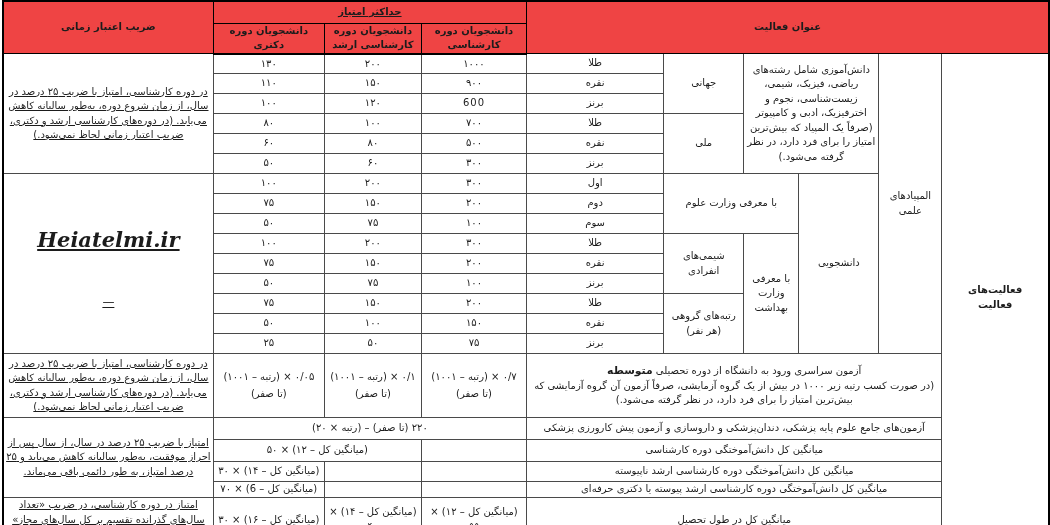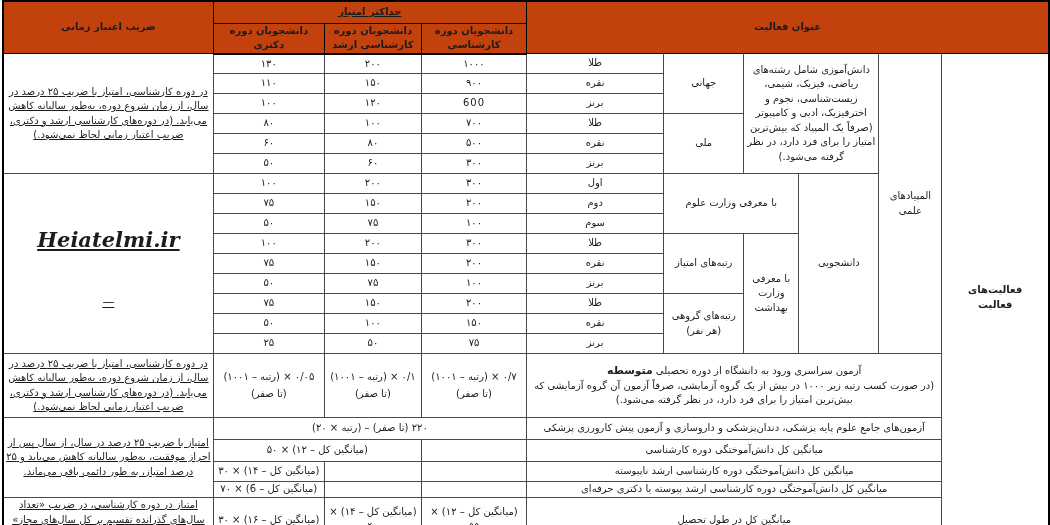--- a/index.html
+++ b/index.html
@@ -3,21 +3,21 @@
 <meta charset="utf-8">
 <style>
   html,body{margin:0;padding:0;background:#fff;}
   .page{position:relative;width:1050px;height:525px;background:#fff;overflow:hidden;
         font-family:"DejaVu Sans",sans-serif;color:#1c1c1c;direction:rtl;}
   table.t{border-collapse:collapse;table-layout:fixed;width:1048px;height:525px;direction:rtl;}
   table.t td{border:1px solid #4a4a4a;text-align:center;vertical-align:middle;
              padding:0 2px;font-size:10px;line-height:1.45;overflow:hidden;}
   
   table.t{border:2px solid #000;}
-  tr.hdr td{background:#c2410c;border-color:#000;}
+  tr.hdr td{background:#ef4444;border-color:#000;}
   td.hd{font-weight:bold;}
   td.big{font-size:13px;}
   td.sub{font-size:9.5px;line-height:1.5;}
   td.underlined span{text-decoration:underline;}
   td.coeffcol{border-left:2.5px solid #000;}
   td.grpcol{border-right:1px solid #4a4a4a;border-left:2.5px solid #000;}
   tr.hb td{border-bottom:2px solid #000;}
   td.grp{font-size:13px;font-weight:bold;line-height:2.3;}
   td.olym{font-size:10px;line-height:1.9;padding:0 6px;}
   td.lvl{font-size:10px;line-height:1.8;padding:0 4px;}
@@ -130,21 +130,21 @@
   </tr>
   <tr style="height:20px">
     <td class="mlabel">سوم</td>
     <td class="num">۱۰۰</td>
     <td class="num">۷۵</td>
     <td class="num">۵۰</td>
   </tr>
 
   <tr style="height:20px">
     <td class="lvl" rowspan="6">با معرفی وزارت بهداشت</td>
-    <td class="lvl" rowspan="3">رتبه‌های امتیاز</td>
+    <td class="lvl" rowspan="3">شیمی‌های انفرادی</td>
     <td class="mlabel">طلا</td>
     <td class="num">۳۰۰</td>
     <td class="num">۲۰۰</td>
     <td class="num">۱۰۰</td>
   </tr>
   <tr style="height:20px">
     <td class="mlabel">نقره</td>
     <td class="num">۲۰۰</td>
     <td class="num">۱۵۰</td>
     <td class="num">۷۵</td>

